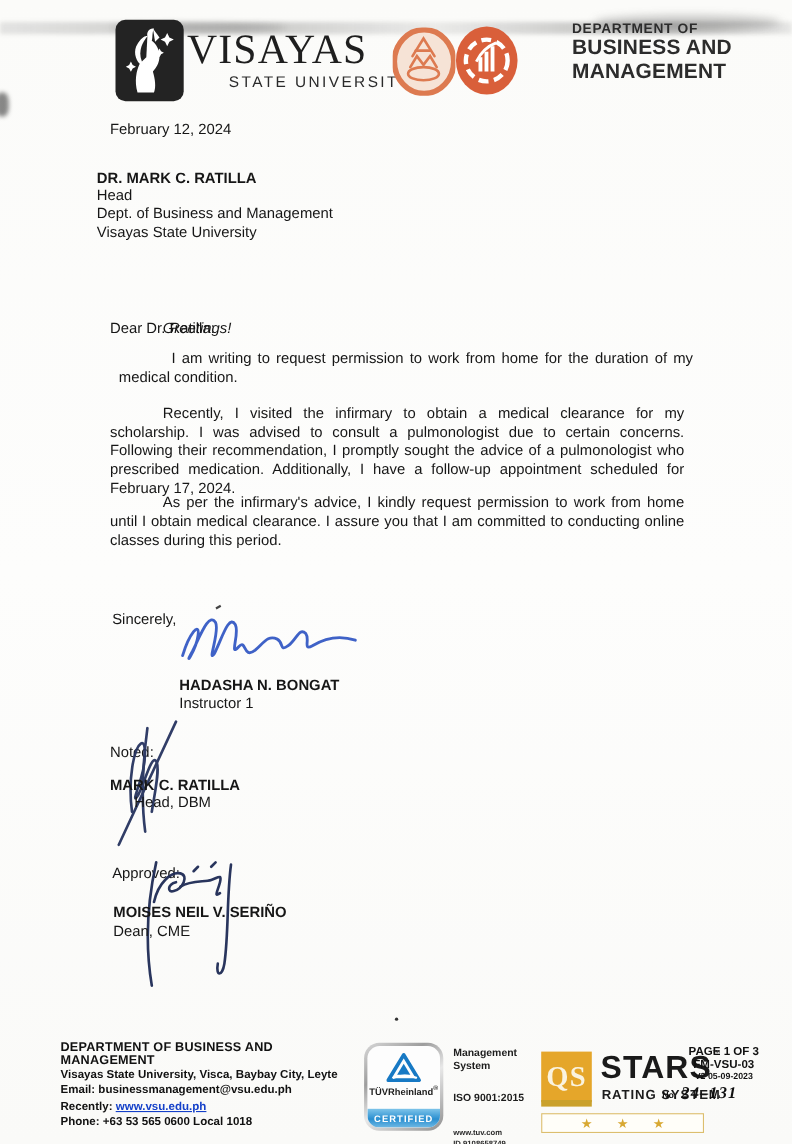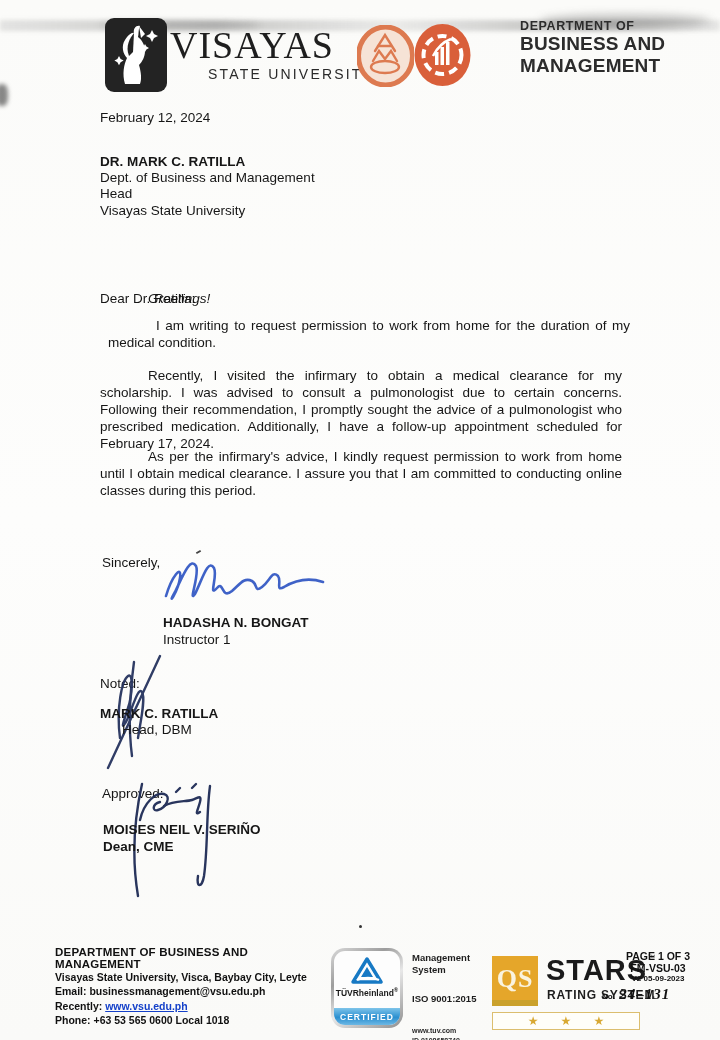--- a/index.html
+++ b/index.html
@@ -30,41 +30,41 @@
   .seal-em { left:357px; top:25px; }
   .seal-bldg { left:413px; top:22px; }
   .dept-block { left:479px; top:19px; width:220px; color:#2c2c2c;margin-left:41px; }
   .dept-l1 { font-size:12.5px; font-weight:700; letter-spacing:.6px; }
   .dept-l2, .dept-l3 { font-size:19px; font-weight:700; letter-spacing:.2px; line-height:1.18; }
 
   
   .bodytext { font-size:13.5px; color:#161616; }
   .b { font-weight:700; }
   .date { left:100px; top:110px; }
-  .recipient { left:100px; top:154px; line-height:1.2; }
+  .recipient { left:88px; top:154px; line-height:1.2; }
   .salutation { left:100px; top:243px;margin-top:48px; }
   .greeting { left:148px; top:291px; font-style:italic; }
   .para { width:522px; text-align:justify; line-height:1.25; }
   .para .ind { display:inline-block; width:48px; }
   .p1 { left:108px; top:318px; }
   .p2 { left:100px; top:368px; }
   .p3 { left:100px; top:449px; }
   .p4 { left:100px; top:506px; }
   .sincerely { left:102px; top:555px; }
   .sig-bongat { left:158px; top:550px; }
   .sender-name { left:163px; top:615px; font-weight:700; }
   .sender-title { left:163px; top:632px; }
   .noted-label { left:100px; top:676px; }
   .sig-ratilla { left:96px; top:650px; }
   .noted-name { left:100px; top:706px; font-weight:700; }
   .noted-title { left:100px; top:722px;margin-left:22px; }
   .approved-label { left:102px; top:786px; }
   .sig-serino { left:112px; top:776px; }
   .approved-name { left:103px; top:822px; font-weight:700; }
-  .approved-title { left:103px; top:839px;font-weight:bold; }
+  .approved-title { left:103px; top:839px; }
 
   
   .f-left { left:55px; top:946px; width:270px; color:#111; }
   .f-dept { font-size:11.5px; font-weight:700; letter-spacing:.2px; }
   .f-line { font-size:10.5px; font-weight:700; line-height:1.38; }
   .f-link { color:#1440c9; text-decoration:underline; }
 
   .tuv { left:331px; top:948px; width:72px; height:80px; border-radius:14px;
     background:linear-gradient(145deg,#d9d9d9,#9d9d9d 30%,#e8e8e8 55%,#8f8f8f);
     padding:3px; }
@@ -158,22 +158,22 @@
   <div class="abs dept-block">
     <div class="dept-l1">DEPARTMENT OF</div>
     <div class="dept-l2">BUSINESS AND</div>
     <div class="dept-l3">MANAGEMENT</div>
   </div>
 
   <div class="abs bodytext date">February 12, 2024</div>
 
   <div class="abs bodytext recipient">
     <div class="b">DR. MARK C. RATILLA</div>
+    <div>Head</div>
     <div>Dept. of Business and Management</div>
-    <div>Head</div>
     <div>Visayas State University</div>
   </div>
 
   <div class="abs bodytext salutation">Dear Dr. Ratilla:</div>
   <div class="abs bodytext greeting">Greetings!</div>
 
   <p class="abs bodytext para p1"><span class="ind"></span><span>I am writing to request permission to work from home for the duration of my medical condition.</span></p>
   <p class="abs bodytext para p2"><span class="ind"></span><span>Recently, I visited the infirmary to obtain a medical clearance for my scholarship. I was advised to consult a pulmonologist due to certain concerns. Following their recommendation, I promptly sought the advice of a pulmonologist who prescribed medication. Additionally, I have a follow-up appointment scheduled for February 17, 2024.</span></p>
   <p class="abs bodytext para p3"><span class="ind"></span><span>As per the infirmary's advice, I kindly request permission to work from home until I obtain medical clearance. I assure you that I am committed to conducting online classes during this period.</span></p>
 

